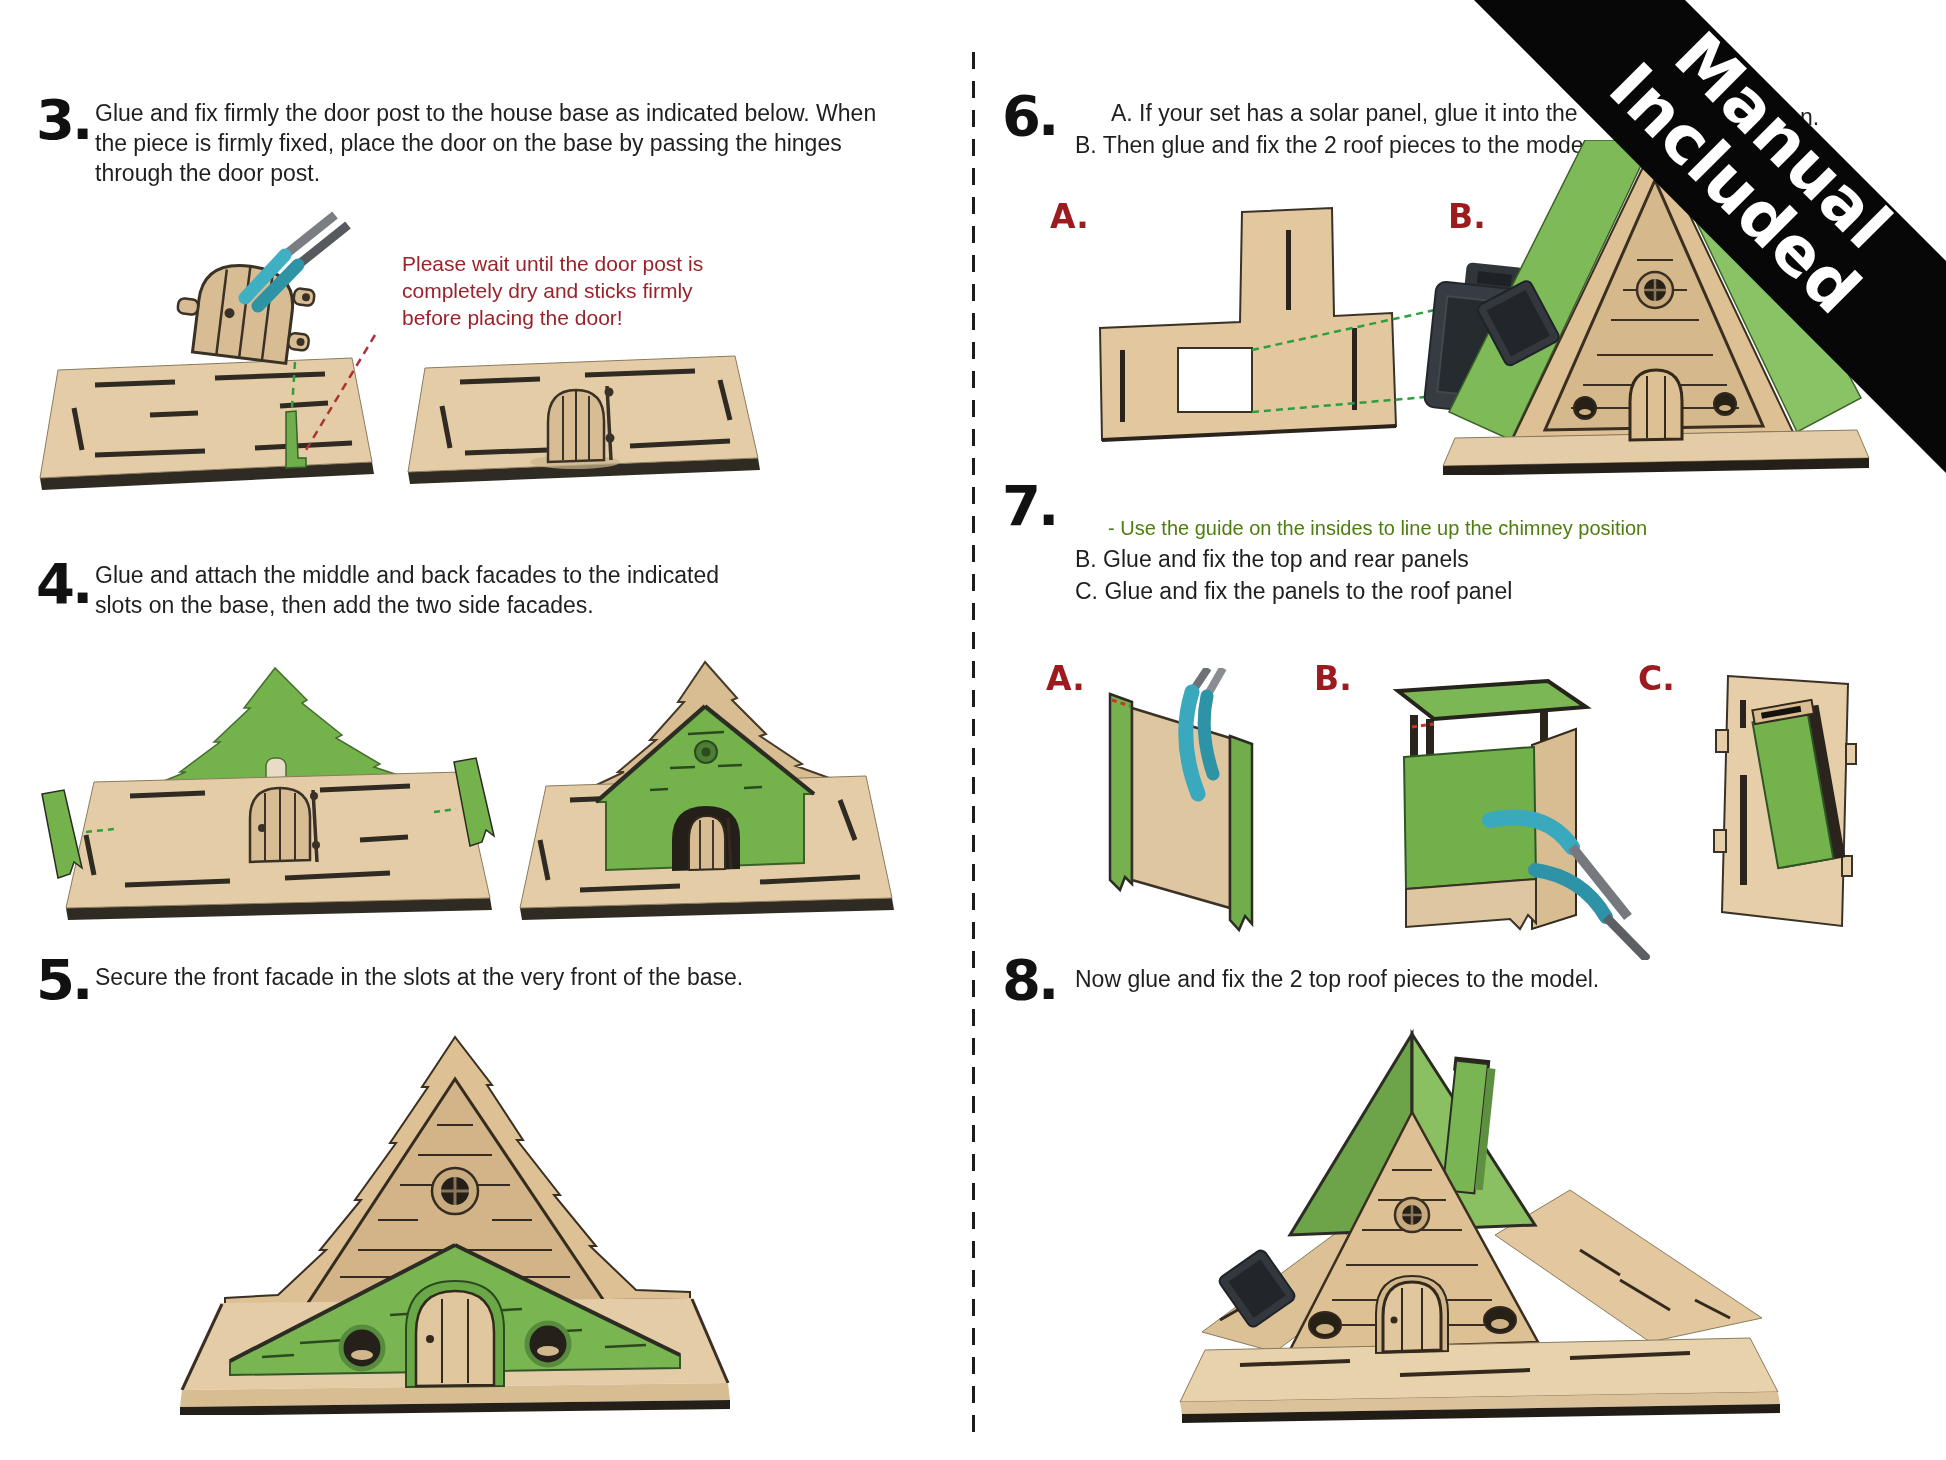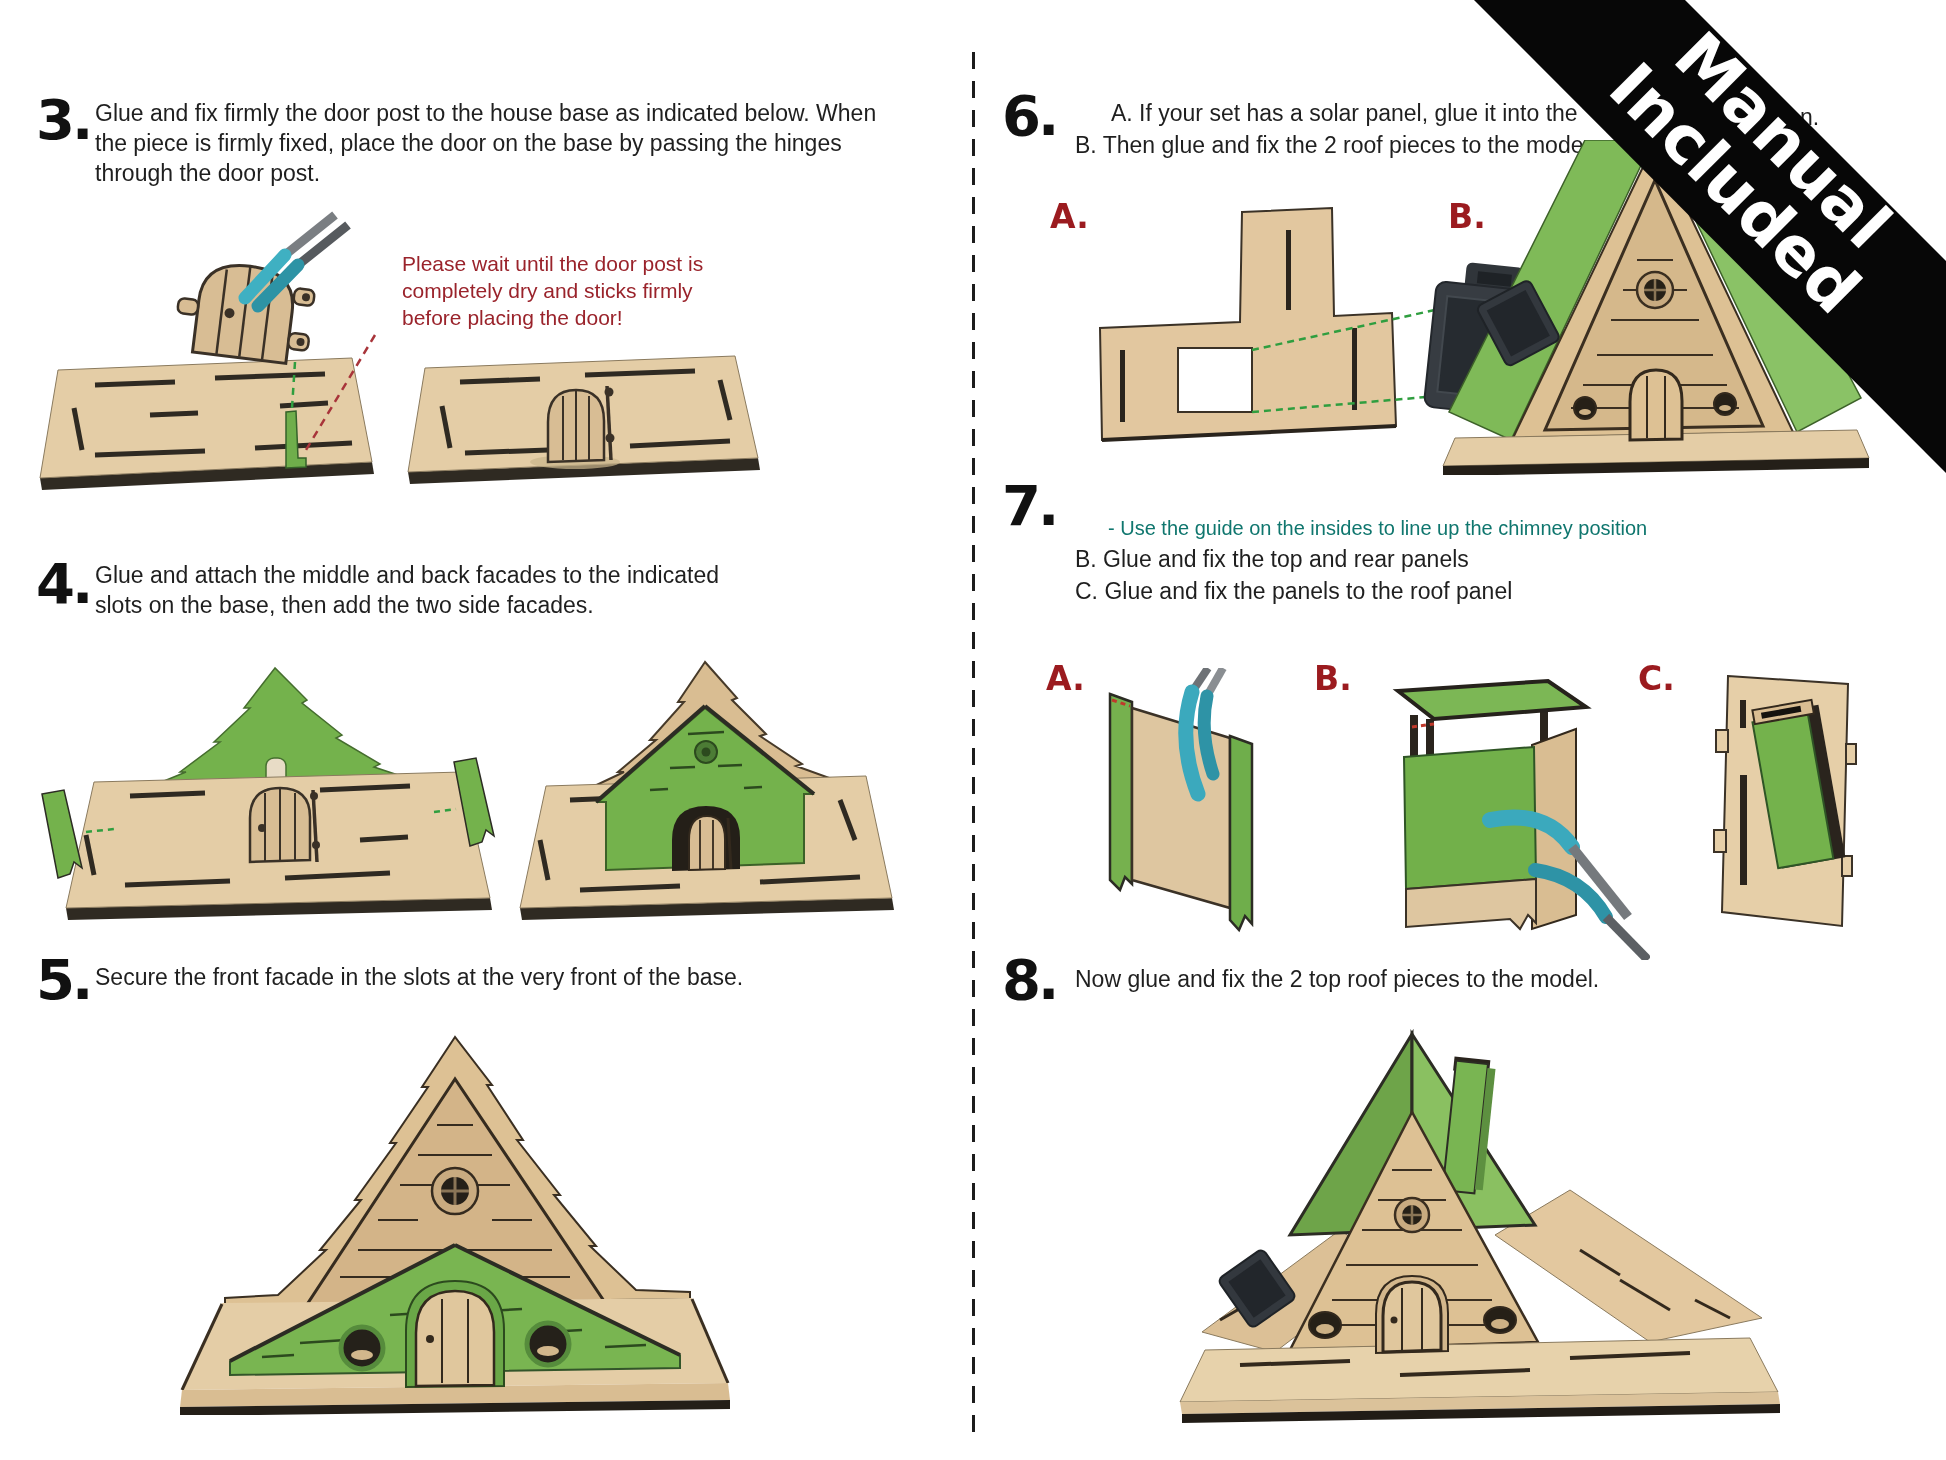--- a/index.html
+++ b/index.html
@@ -3,21 +3,21 @@
 <meta charset="utf-8">
 <style>
   html,body{margin:0;padding:0;background:#ffffff;}
   .page{position:relative;width:1946px;height:1460px;background:#ffffff;overflow:hidden;
         font-family:"Liberation Sans",sans-serif;color:#1f1f1f;}
   .abs{position:absolute;}
   .stepnum{font-family:"DejaVu Sans",sans-serif;font-weight:900;font-size:56px;
            letter-spacing:-3px;color:#111;line-height:1;}
   .body-text{font-size:23px;line-height:30px;color:#1f1f1f;}
   .note-red{font-size:21px;line-height:27px;color:#9a232b;margin-left:44px;}
-  .sub-red{font-size:20px;color:#0f766e;}
+  .sub-red{font-size:20px;color:#4d7c0f;}
   .lbl{font-family:"DejaVu Sans",sans-serif;font-weight:bold;font-size:33px;color:#9b1b1f;line-height:1;}
   .nowrap{white-space:nowrap;}
   .divider{width:3px;background:repeating-linear-gradient(to bottom,#1c1c1c 0 17px,transparent 17px 29px);}
   svg{display:block;}
 </style>
 </head>
 <body>
 
 <div class="page">
 

